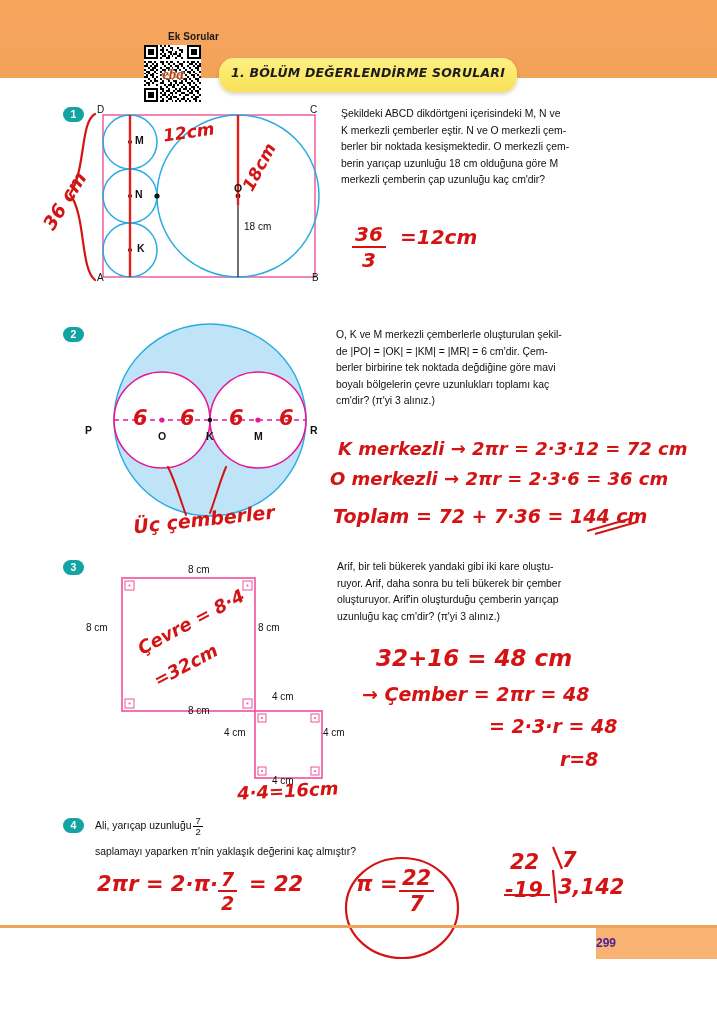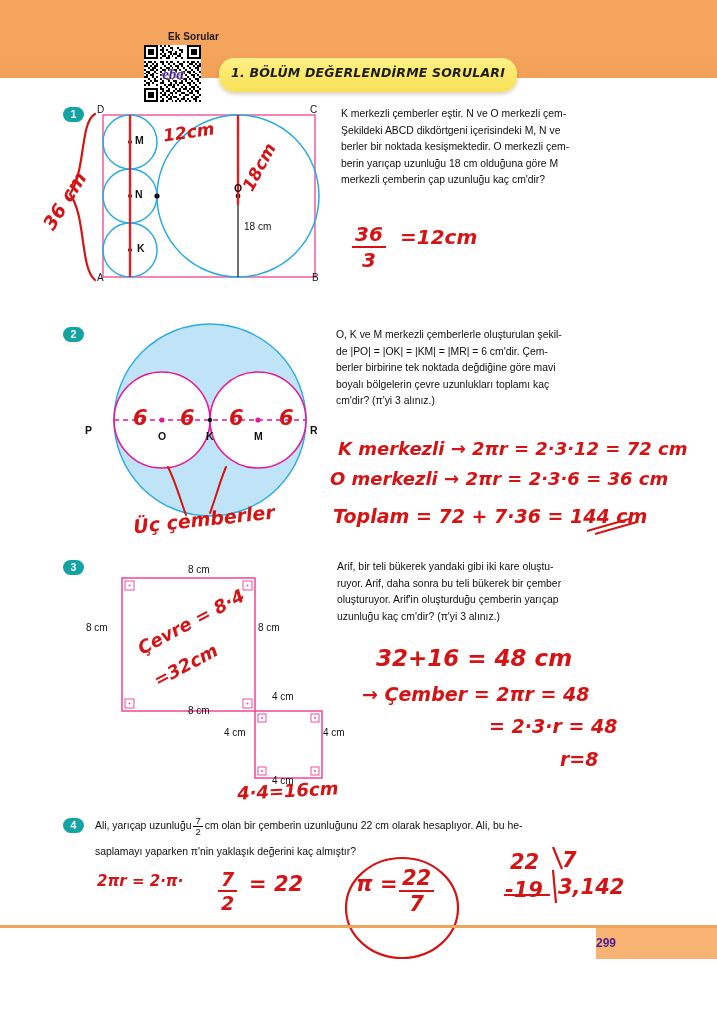--- a/index.html
+++ b/index.html
@@ -19,21 +19,21 @@
     position:absolute;left:144px;top:31px;
     font-size:10px;font-weight:bold;color:#1a1a1a;letter-spacing:.1px;padding-left:24px;
   }
   .qr{
     position:absolute;left:144px;top:45px;width:57px;height:57px;
     background:#ffffff;
   }
   .qr svg{display:block;}
   .eba-word{
     position:absolute;left:154px;top:66px;width:38px;height:16px;
-    color:#4c1d95;font-family:"Liberation Serif",serif;font-style:italic;
+    color:#c2410c;font-family:"Liberation Serif",serif;font-style:italic;
     font-weight:bold;font-size:15px;text-align:center;line-height:16px;
     text-shadow:0 0 2px #fff,0 0 2px #fff,0 0 3px #fff;
   }
   .title-banner{
     position:absolute;left:219px;top:58px;width:298px;height:34px;
     background:linear-gradient(180deg,#fdf08a 0%,#fbe96a 48%,#f7e05a 100%);
     border-radius:15px;
     box-shadow:0 2px 4px rgba(120,90,30,.30);
   }
   .title-banner span{
@@ -342,22 +342,22 @@
   </div>
   <div class="eba-word">eba</div>
 
   <div class="title-banner">
     <span>1. BÖLÜM DEĞERLENDİRME SORULARI</span>
   </div>
 
   <div class="qnum" style="left:63px;top:107px;">1</div>
 
   <div class="qtext" style="left:341px;top:106px;width:276px;">
+    <div>Şekildeki ABCD dikdörtgeni içerisindeki M, N ve</div>
     <div>K merkezli çemberler eştir. N ve O merkezli çem-</div>
-    <div>Şekildeki ABCD dikdörtgeni içerisindeki M, N ve</div>
     <div>berler bir noktada kesişmektedir. O merkezli çem-</div>
     <div>berin yarıçap uzunluğu 18 cm olduğuna göre M</div>
     <div>merkezli çemberin çap uzunluğu kaç cm'dir?</div>
   </div>
 
   <svg class="abs" style="left:85px;top:105px;" width="250" height="185">
 
     <rect x="18" y="10" width="212" height="162" fill="none" stroke="#f0509a" stroke-width="1.4"></rect>
 
     <circle cx="45" cy="37" r="27" fill="none" stroke="#29abe2" stroke-width="1.5"></circle>
@@ -497,26 +497,26 @@
 
   <div class="hw hw-sk" style="left:376px;top:645px;font-size:23px;">32+16 = 48 cm</div>
   <div class="hw hw-sk" style="left:362px;top:683px;font-size:19px;">→ Çember = 2πr = 48</div>
   <div class="hw hw-sk" style="left:489px;top:715px;font-size:19px;">= 2·3·r = 48</div>
   <div class="hw hw-sk" style="left:560px;top:748px;font-size:19px;">r=8</div>
 
   <div class="qnum" style="left:63px;top:818px;">4</div>
 
   <div class="qtext" style="left:95px;top:816px;width:525px;">
     <div>
-      <span>Ali, yarıçap uzunluğu</span><span class="frac"><span class="num">7</span><span class="den">2</span></span><span>cm olan bir çemberin uzunluğunu 22 cm olarak hesaplıyor. Ali, bu he-</span>
+      <span>Ali, yarıçap uzunluğu</span><span class="frac"><span class="num">7</span><span class="den">2</span></span>
     </div>
     <div style="margin-top:7px;">saplamayı yaparken π'nin yaklaşık değerini kaç almıştır?</div>
   </div>
 
-  <div class="hw hw-sk" style="left:97px;top:872px;font-size:15px;">2πr = 2·π·</div>
+  <div class="hw hw-sk" style="left:97px;top:872px;font-size:21px;">2πr = 2·π·</div>
   <div class="hwfrac" style="left:218px;top:868px;font-size:19px;">
     <span class="n">7</span>
     <span class="d">2</span>
   </div>
   <div class="hw hw-sk" style="left:249px;top:872px;font-size:21px;">= 22</div>
 
   <svg class="abs" style="left:340px;top:855px;" width="130" height="110">
     <ellipse cx="62" cy="53" rx="56" ry="50" fill="none" stroke="#d41414" stroke-width="2.2"></ellipse>
   </svg>
   <div class="hw hw-sk" style="left:356px;top:872px;font-size:21px;">π =</div>

